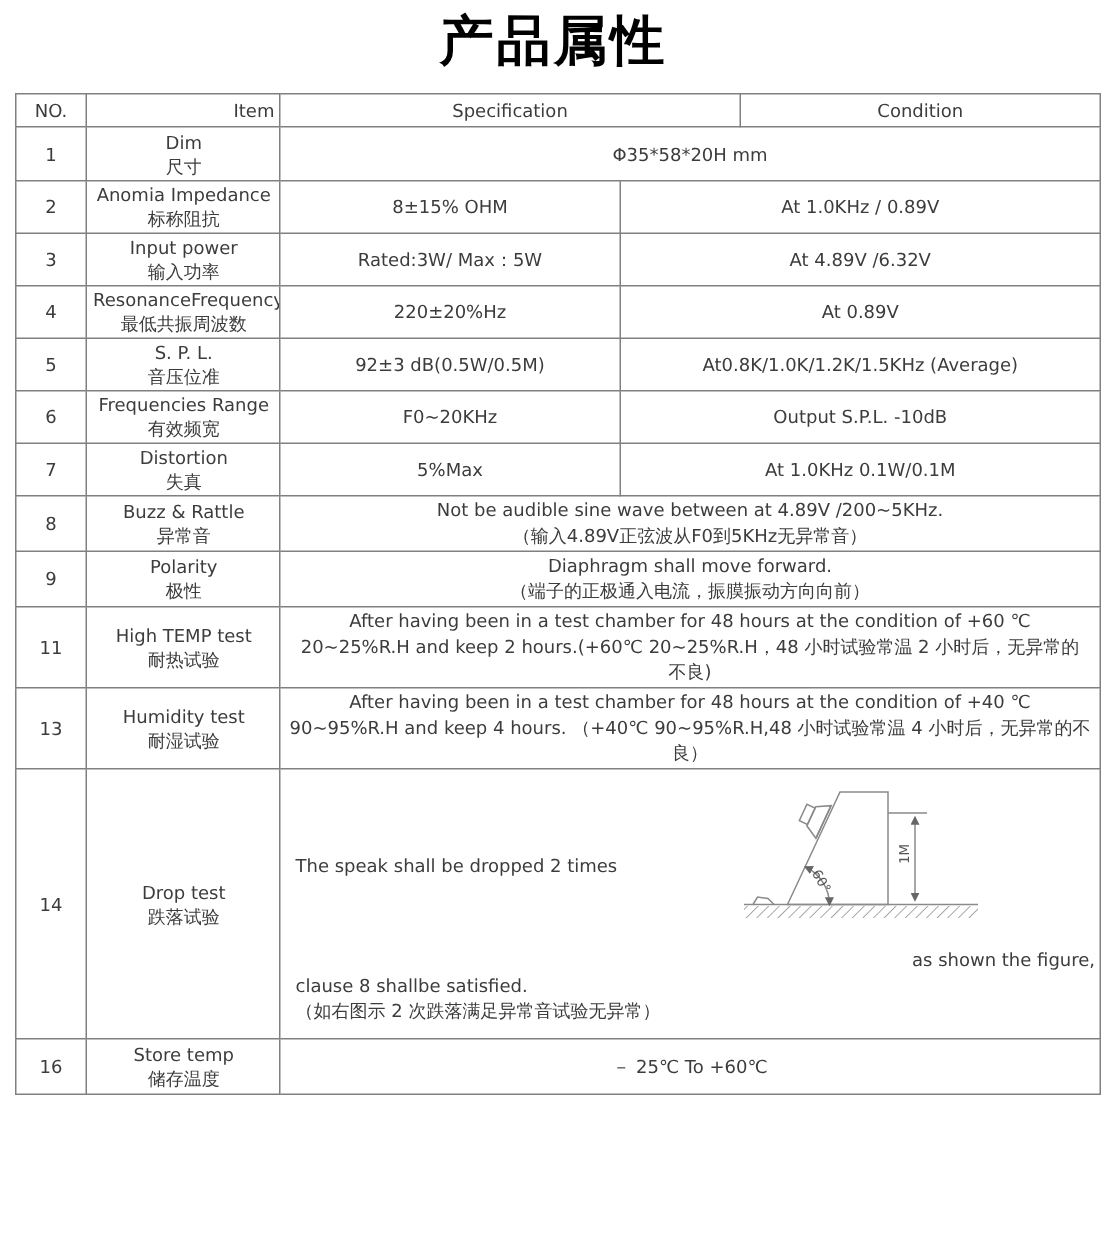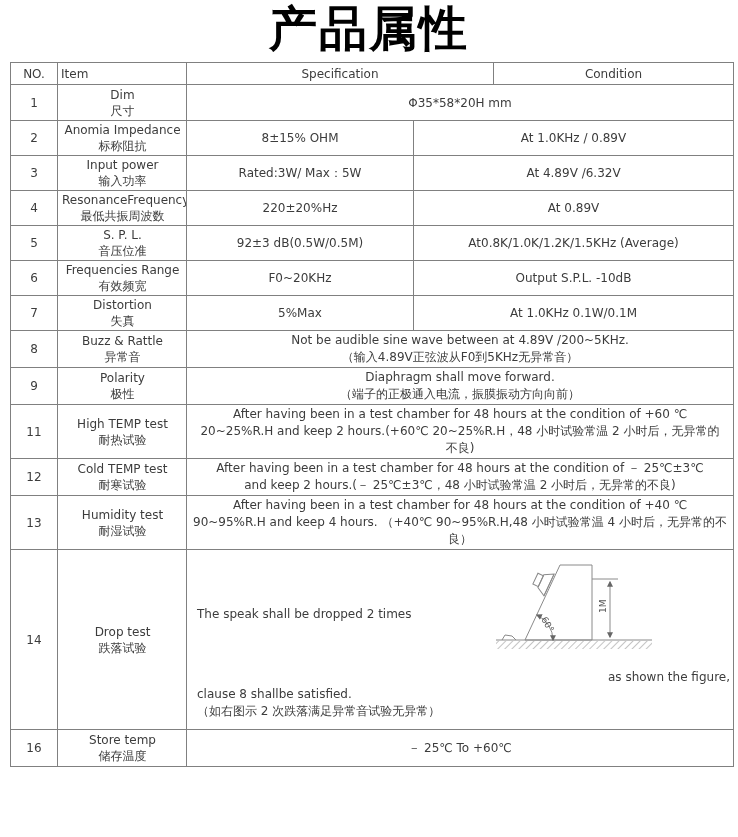--- a/index.html
+++ b/index.html
@@ -1,21 +1,21 @@
 <!DOCTYPE html>
 <html><head>
 <meta charset="utf-8">
 <style>
   html,body{margin:0;padding:0;background:#ffffff;}
   body{width:738px;height:837px;font-family:"DejaVu Sans","Liberation Sans",sans-serif;color:#3c3c3c;}
-  .title{margin:2px 0 8px 0;text-align:center;font-size:48px;font-weight:bold;color:#000;letter-spacing:2px;line-height:52px;font-family:"DejaVu Sans",sans-serif;}
+  .title{margin:2px 0 8px 0;text-align:center;font-size:36px;font-weight:bold;color:#000;letter-spacing:2px;line-height:52px;font-family:"DejaVu Sans",sans-serif;}
   table.spec{border-collapse:collapse;table-layout:fixed;margin-left:10px;width:723px;}
   table.spec td,table.spec th{border:1px solid #808080;font-size:12px;font-weight:normal;vertical-align:middle;padding:1px 3px;overflow:hidden;}
   th{height:19px;}
-  .th-item{text-align:left;padding-left:4px;margin-left:31px;}
+  .th-item{text-align:right;padding-left:4px;margin-left:31px;}
   .no{text-align:center;}
   .item div{line-height:16px;text-align:center;padding-left:1px;white-space:nowrap;}
   .c{text-align:center;}
   .ml{text-align:center;padding-left:6px;}
   .ml div{line-height:17px;}
   tr.r1{height:36px;} tr.rs{height:35px;} tr.rm{height:36px;} tr.r11{height:54px;}
   tr.r14{height:180px;} tr.r15{height:37px;} tr.r16{height:37px;}
   td.drop{padding:0;position:relative;text-align:left;vertical-align:top;}
   .drop-text{padding:46px 0 0 7px;line-height:17px;}
   .gap{margin-top:46px;text-align:right;}
@@ -144,31 +144,20 @@
       <div>High TEMP test</div>
       <div>耐热试验</div>
     </td>
     <td colspan="3" class="ml">
       <div>After having been in a test chamber for 48 hours at the condition of +60 ℃</div>
       <div>20~25%R.H and keep 2 hours.(+60℃ 20~25%R.H，48 小时试验常温 2 小时后，无异常的</div>
       <div>不良)</div>
     </td>
   </tr>
 
-  <tr class="rm">
-    <td class="no">12</td>
-    <td class="item">
-      <div>Cold TEMP test</div>
-      <div>耐寒试验</div>
-    </td>
-    <td colspan="3" class="ml">
-      <div>After having been in a test chamber for 48 hours at the condition of － 25℃±3℃</div>
-      <div>and keep 2 hours.(－ 25℃±3℃，48 小时试验常温 2 小时后，无异常的不良)</div>
-    </td>
-  </tr>
 
   <tr class="rm">
     <td class="no">13</td>
     <td class="item">
       <div>Humidity test</div>
       <div>耐湿试验</div>
     </td>
     <td colspan="3" class="ml">
       <div>After having been in a test chamber for 48 hours at the condition of +40 ℃</div>
       <div>90~95%R.H and keep 4 hours. （+40℃ 90~95%R.H,48 小时试验常温 4 小时后，无异常的不良）</div>

